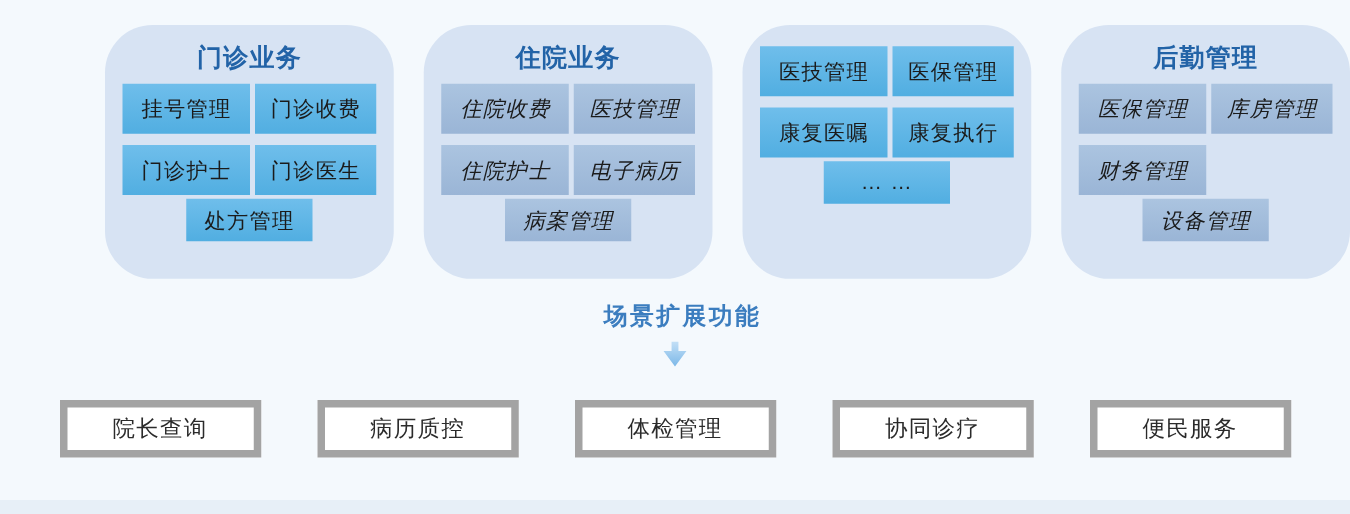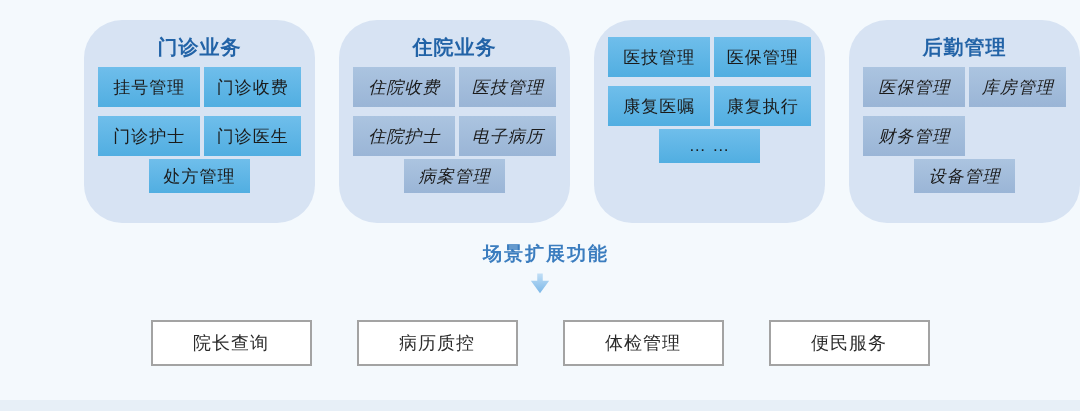--- a/index.html
+++ b/index.html
@@ -98,21 +98,21 @@
     right: 0;
     display: flex;
     justify-content: center;
     gap: 45px;
   }
   .ext-box {
     width: 161px;
     height: 46px;
     box-sizing: border-box;
     background: #FFFFFF;
-    border: 2px solid #a3a3a3;
+    border: 6px solid #a3a3a3;
     display: flex;
     align-items: center;
     justify-content: center;
     font-size: 18px;
     font-weight: 500;
     color: #2B2B2B;
     letter-spacing: 1px;
   }
   
   .footer-strip {
@@ -185,18 +185,19 @@
         </linearGradient>
       </defs>
       <path d="M9 1 L15 1 L15 9 L22 9 L12 22.5 L2 9 L9 9 Z" fill="url(#arrowGrad)"></path>
     </svg>
   </div>
 
   <div class="bottom-row">
     <div class="ext-box">院长查询</div>
     <div class="ext-box">病历质控</div>
     <div class="ext-box">体检管理</div>
+    <div class="ext-box">协同诊疗</div>
     <div class="ext-box">便民服务</div>
   </div>
 
   <div class="footer-strip"></div>
 
 </div>
 
 </body></html>

